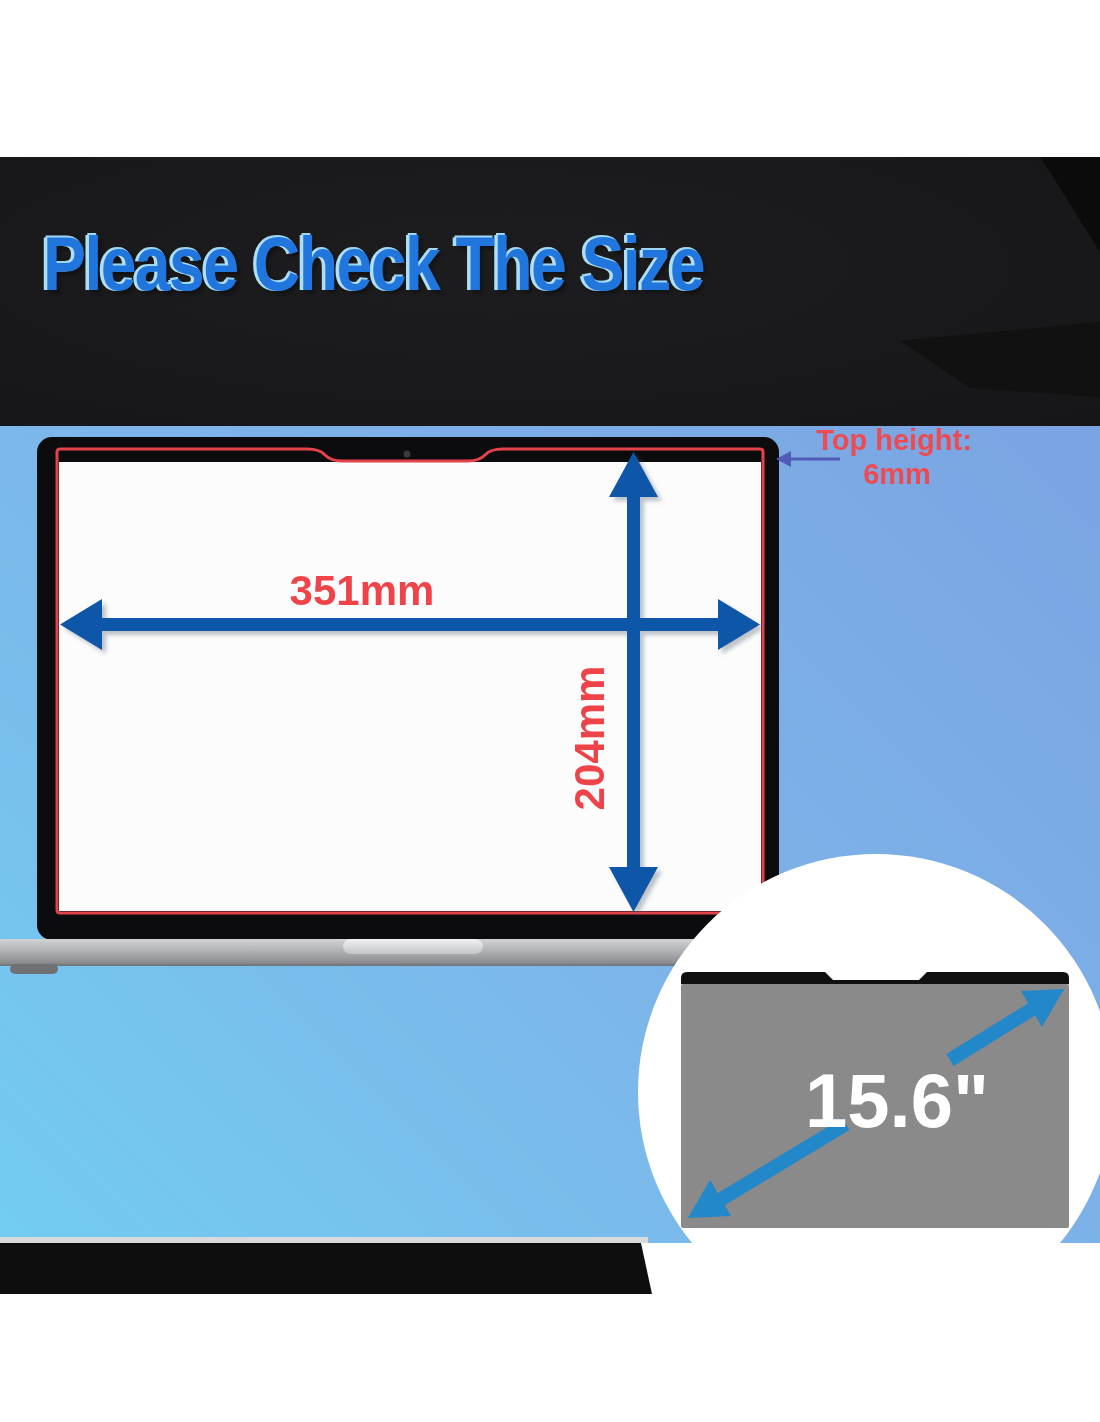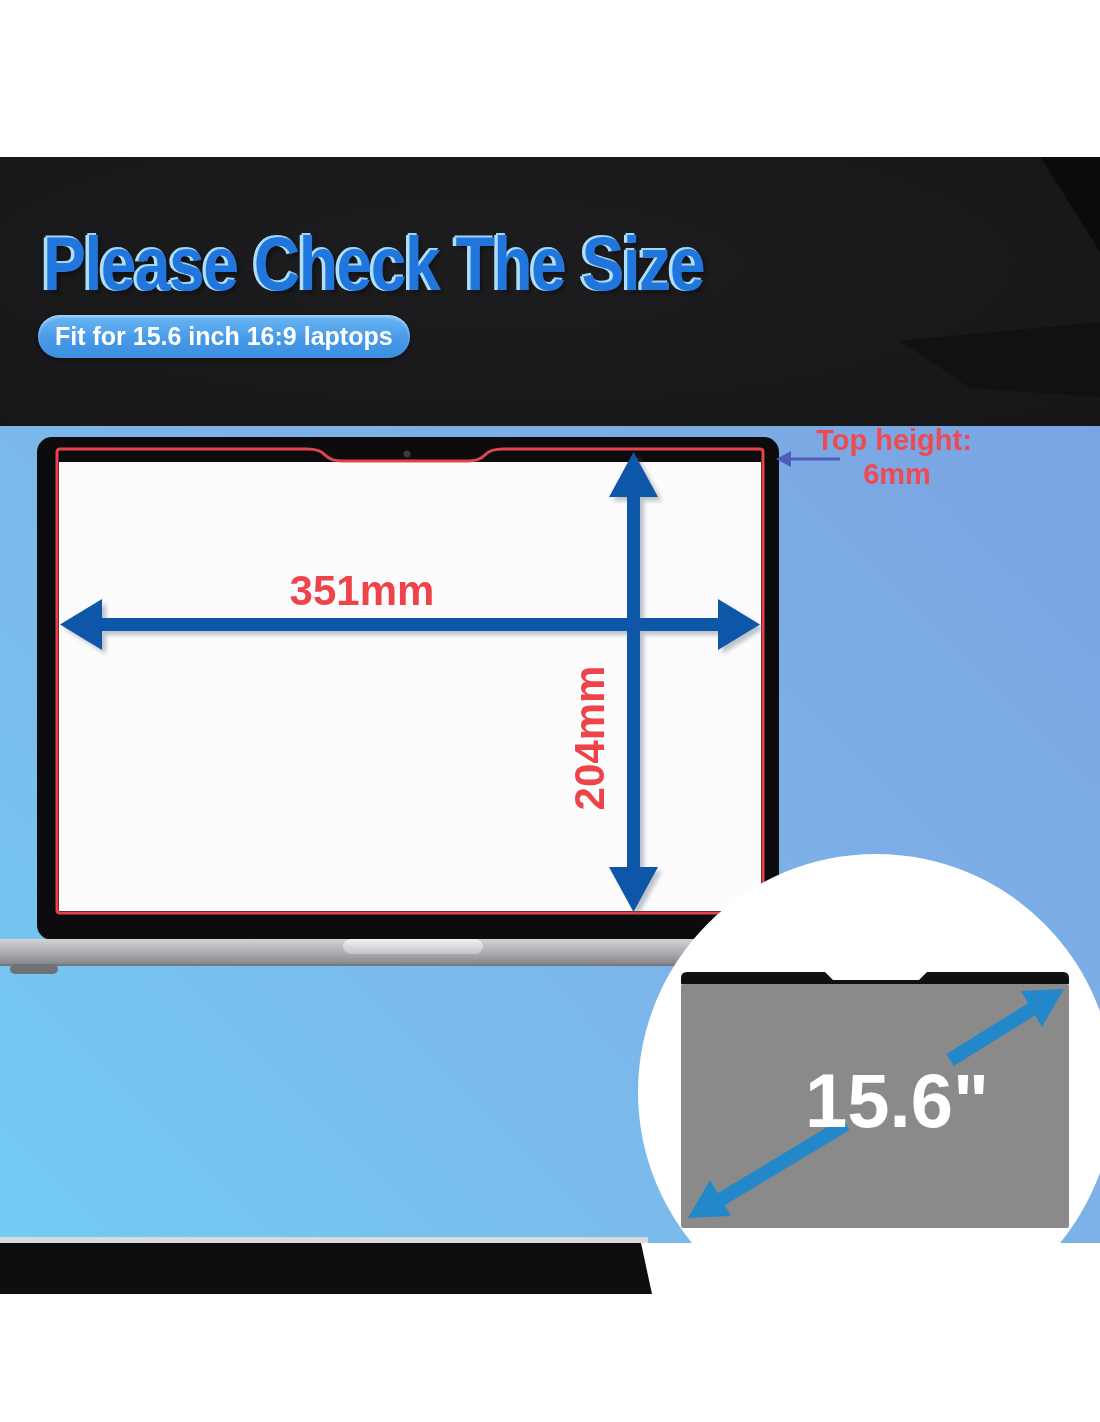--- a/index.html
+++ b/index.html
@@ -45,21 +45,20 @@
 
 <div id="canvas">
 
   <div class="top-white"></div>
 
   <div class="banner">
     <div class="banner-shape-a"></div>
     <div class="banner-shape-b"></div>
   </div>
   <div class="page-title">Please Check The Size</div>
-  <div class="fit-badge">Fit for 15.6 inch 16:9 laptops</div>
 
   <div class="blue-bg"></div>
 
   <svg class="scene-svg" viewBox="0 0 1100 1422">
     <defs>
       <linearGradient id="baseGrad" x1="0" y1="0" x2="0" y2="1">
         <stop offset="0" stop-color="#d2d3d5"></stop>
         <stop offset="0.55" stop-color="#a7a9ac"></stop>
         <stop offset="0.88" stop-color="#8a8c90"></stop>
         <stop offset="1" stop-color="#6e7073"></stop>

